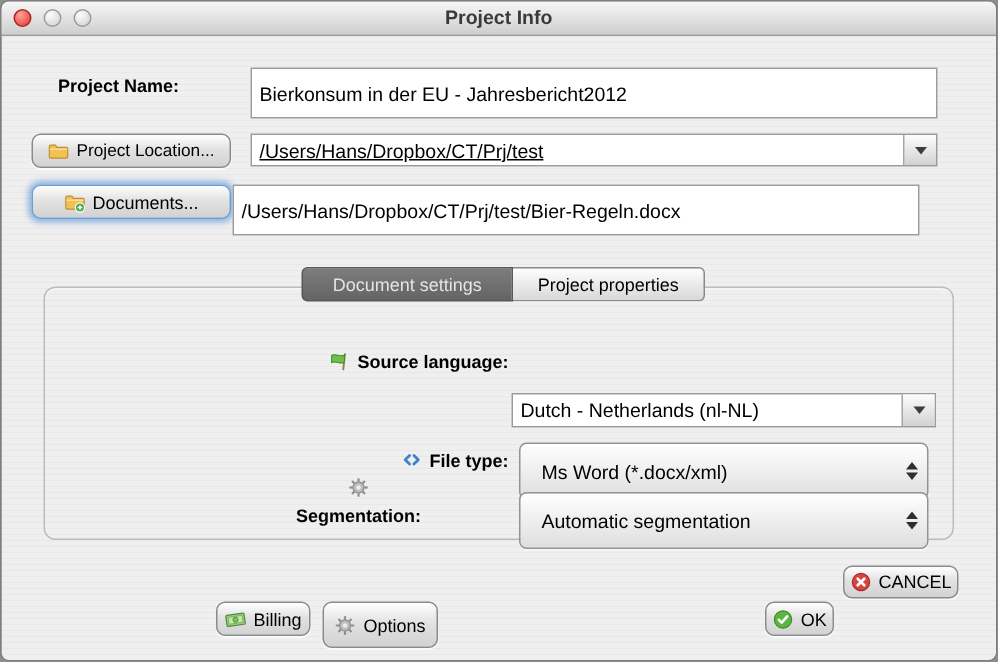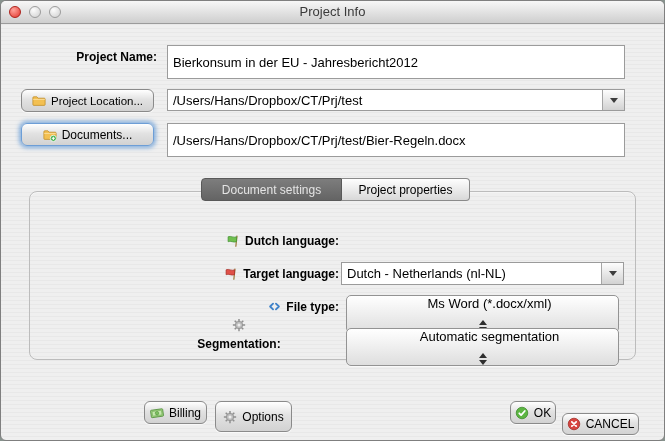--- a/index.html
+++ b/index.html
@@ -1,45 +1,45 @@
 <!DOCTYPE html>
 <html><head>
 <meta charset="utf-8">
 <style>
   html,body{margin:0;padding:0;}
   body{width:665px;height:441px;background:#87928d;font-family:"Liberation Sans",sans-serif;}
   .window{position:relative;width:663px;height:439px;border:1px solid #7f7f7f;border-radius:6px;
     overflow:hidden;background:repeating-linear-gradient(180deg,#efefef 0px,#efefef 3px,#e8e8e8 3px,#e8e8e8 4px);}
   .titlebar{position:absolute;top:0;left:0;right:0;height:22px;
     background:linear-gradient(#f7f7f7,#cecece);border-bottom:1px solid #9b9b9b;}
-  .title{line-height:22px;text-align:center;font-size:13px;font-weight:normal;color:#3a3a3a;}
+  .title{line-height:22px;text-align:center;font-size:13px;font-weight:bold;color:#3a3a3a;}
   .lights{position:absolute;left:8px;top:5px;display:flex;gap:8px;}
   .light{width:12px;height:12px;border-radius:50%;box-sizing:border-box;}
   .light.red{background:radial-gradient(circle at 35% 30%,#ffa39b,#e2352c);border:1px solid #ad211b;}
   .light.gray{background:radial-gradient(circle at 35% 30%,#fcfcfc,#cfcfcf);border:1px solid #9b9b9b;}
 
   .label{font-size:12px;font-weight:bold;color:#000;}
   .textfield{box-sizing:border-box;border:1px solid #9b9b9b;background:#fff;
     font:13px "Liberation Sans",sans-serif;color:#000;padding:16px 5px;margin:0;}
   input.textfield{outline:none;}
 
   .btn{position:absolute;box-sizing:border-box;display:flex;align-items:center;justify-content:center;gap:5px;
     background:linear-gradient(#ffffff,#e2e2e2 45%,#d2d2d2);border:1px solid #8a8a8a;border-radius:6px;
     font-size:12px;color:#000;box-shadow:0 1px 1px rgba(255,255,255,.8);cursor:default;white-space:nowrap;}
 
-  #project-name-label{position:absolute;left:0;top:49px;width:156px;text-align:right;}
+  #project-name-label{position:absolute;left:0;top:49px;width:156px;text-align:center;}
   #project-name-field{position:absolute;left:166px;top:44px;width:458px;height:22px;}
 
   #location-button{left:20px;top:88px;width:133px;height:23px;font-size:11.5px;}
   #documents-button{left:20px;top:122px;width:133px;height:23px;border-color:#6d9ed6;
     box-shadow:0 0 4px 2px rgba(96,152,214,.75);}
-  #documents-field{position:absolute;left:166px;top:122px;width:458px;height:30px;}
+  #documents-field{position:absolute;left:154px;top:122px;width:458px;height:30px;}
 
   .combo{box-sizing:border-box;border:1px solid #9b9b9b;background:#fff;display:flex;align-items:stretch;}
-  #location-combo{position:absolute;left:166px;top:88px;width:458px;height:22px;}
+  #location-combo{position:absolute;left:166px;top:88px;width:458px;height:22px;text-decoration:underline;}
   .combo-text{flex:1;font-size:13px;padding:0 5px;display:flex;align-items:center;
     white-space:nowrap;overflow:hidden;}
   .combo-arrow-btn{width:21px;background:linear-gradient(#fdfdfd,#d2d2d2);border-left:1px solid #a5a5a5;
     display:flex;align-items:center;justify-content:center;}
   .tri-down{width:0;height:0;border-left:4px solid transparent;border-right:4px solid transparent;
     border-top:5px solid #3c3c3c;}
 
   #groupbox{position:absolute;left:28px;top:190px;width:607px;height:169px;box-sizing:border-box;
     border:1px solid #bcbcbc;border-radius:8px;box-shadow:inset 0 1px 0 rgba(255,255,255,.55);}
   #tabs{position:absolute;left:200px;top:177px;height:23px;display:flex;}
@@ -47,32 +47,32 @@
   .tab.active{width:141px;background:linear-gradient(#7d7d7d,#646464);color:#e4e4e4;
     border:1px solid #595959;border-radius:4px 0 0 4px;}
   .tab.inactive{width:128px;background:linear-gradient(#fefefe,#d8d8d8);color:#000;
     border:1px solid #8a8a8a;border-left:none;border-radius:0 4px 4px 0;}
 
   .setting-label{position:absolute;left:138px;width:200px;height:23px;display:flex;align-items:center;
     justify-content:flex-end;gap:5px;}
   .lang-combo{position:absolute;left:340px;width:283px;height:23px;}
   .popup{position:absolute;left:345px;width:273px;height:38px;box-sizing:border-box;border:1px solid #939393;
     border-radius:5px;background:linear-gradient(#ffffff,#dedede);display:flex;align-items:center;
-    box-shadow:0 1px 0 rgba(255,255,255,.6);flex-direction:column;}
+    box-shadow:0 1px 0 rgba(255,255,255,.6);}
   .popup-text{flex:1;font-size:13px;padding-left:14px;white-space:nowrap;overflow:hidden;}
   .popup-arrows{width:20px;display:flex;flex-direction:column;align-items:center;gap:2px;}
   .tri-up-s{width:0;height:0;border-left:4px solid transparent;border-right:4px solid transparent;
     border-bottom:5px solid #2e2e2e;}
   .tri-down-s{width:0;height:0;border-left:4px solid transparent;border-right:4px solid transparent;
     border-top:5px solid #2e2e2e;}
 
   #billing-button{left:143px;top:400px;width:63px;height:23px;}
   #options-button{left:214px;top:400px;width:77px;height:31px;}
   #ok-button{left:509px;top:400px;width:46px;height:23px;}
-  #cancel-button{left:561px;top:412px;width:77px;height:22px;}
+  #cancel-button{left:561px;top:376px;width:77px;height:22px;}
   .icon{display:inline-flex;flex:none;}
 </style>
 </head>
 <body>
 
 <div class="window">
 
   <div class="titlebar">
     <div class="lights">
       <div class="light red"></div>
@@ -121,32 +121,23 @@
     <div class="tab inactive">Project properties</div>
   </div>
 
   <div class="setting-label" style="top:228px;">
     <span class="icon">
       <svg width="14" height="14" viewBox="0 0 16 16">
         <path d="M12.6 1.8 L11.2 14.6" stroke="#9c7a3c" stroke-width="1.4"></path>
         <path d="M2.4 3.2 C5.5 1.6 8.5 4.8 12.2 3.2 L12 8.8 C8.5 10.4 5.5 7.2 2.4 8.8 Z" fill="#6fbf4e" stroke="#3f8f2f" stroke-width="0.8"></path>
       </svg>
     </span>
-    <span class="label">Dutch language:</span>
-  </div>
-
-  <div class="setting-label" style="top:261px;">
-    <span class="icon">
-      <svg width="14" height="14" viewBox="0 0 16 16">
-        <path d="M12.6 1.8 L11.2 14.6" stroke="#9c7a3c" stroke-width="1.4"></path>
-        <path d="M2.4 3.2 C5.5 1.6 8.5 4.8 12.2 3.2 L12 8.8 C8.5 10.4 5.5 7.2 2.4 8.8 Z" fill="#e05048" stroke="#a32b24" stroke-width="0.8"></path>
-      </svg>
-    </span>
-    <span class="label">Target language:</span>
-  </div>
+    <span class="label">Source language:</span>
+  </div>
+
   <div class="combo lang-combo" style="top:261px;">
     <div class="combo-text">Dutch - Netherlands (nl-NL)</div>
     <div class="combo-arrow-btn">
       <div class="tri-down"></div>
     </div>
   </div>
 
   <div class="setting-label" style="top:294px;">
     <span class="icon">
       <svg width="13" height="13" viewBox="0 0 16 16">

